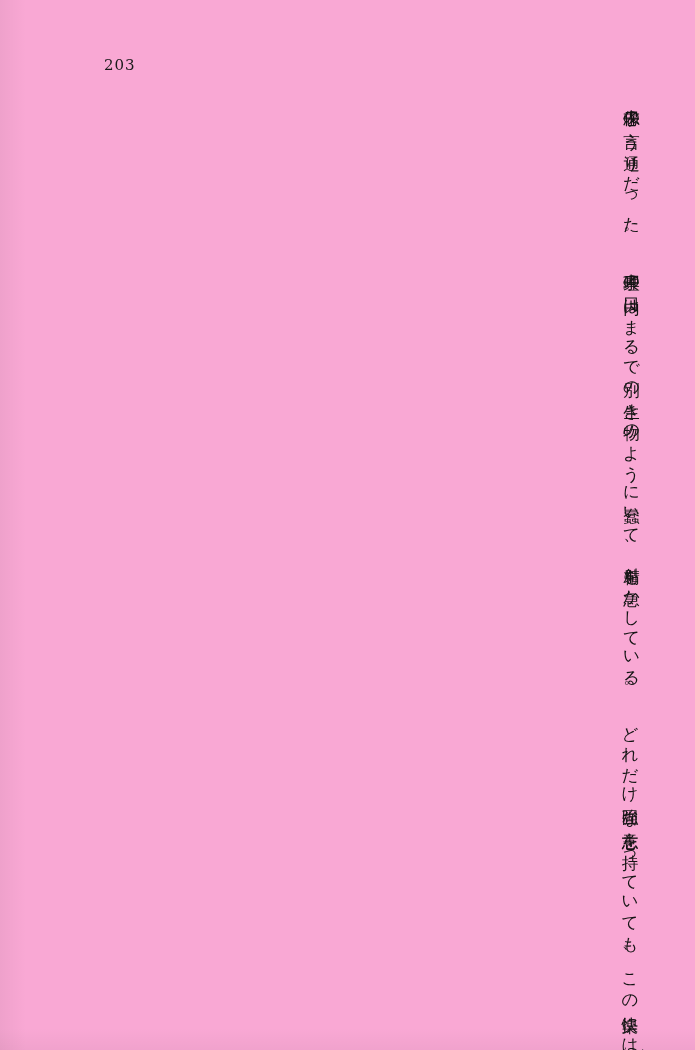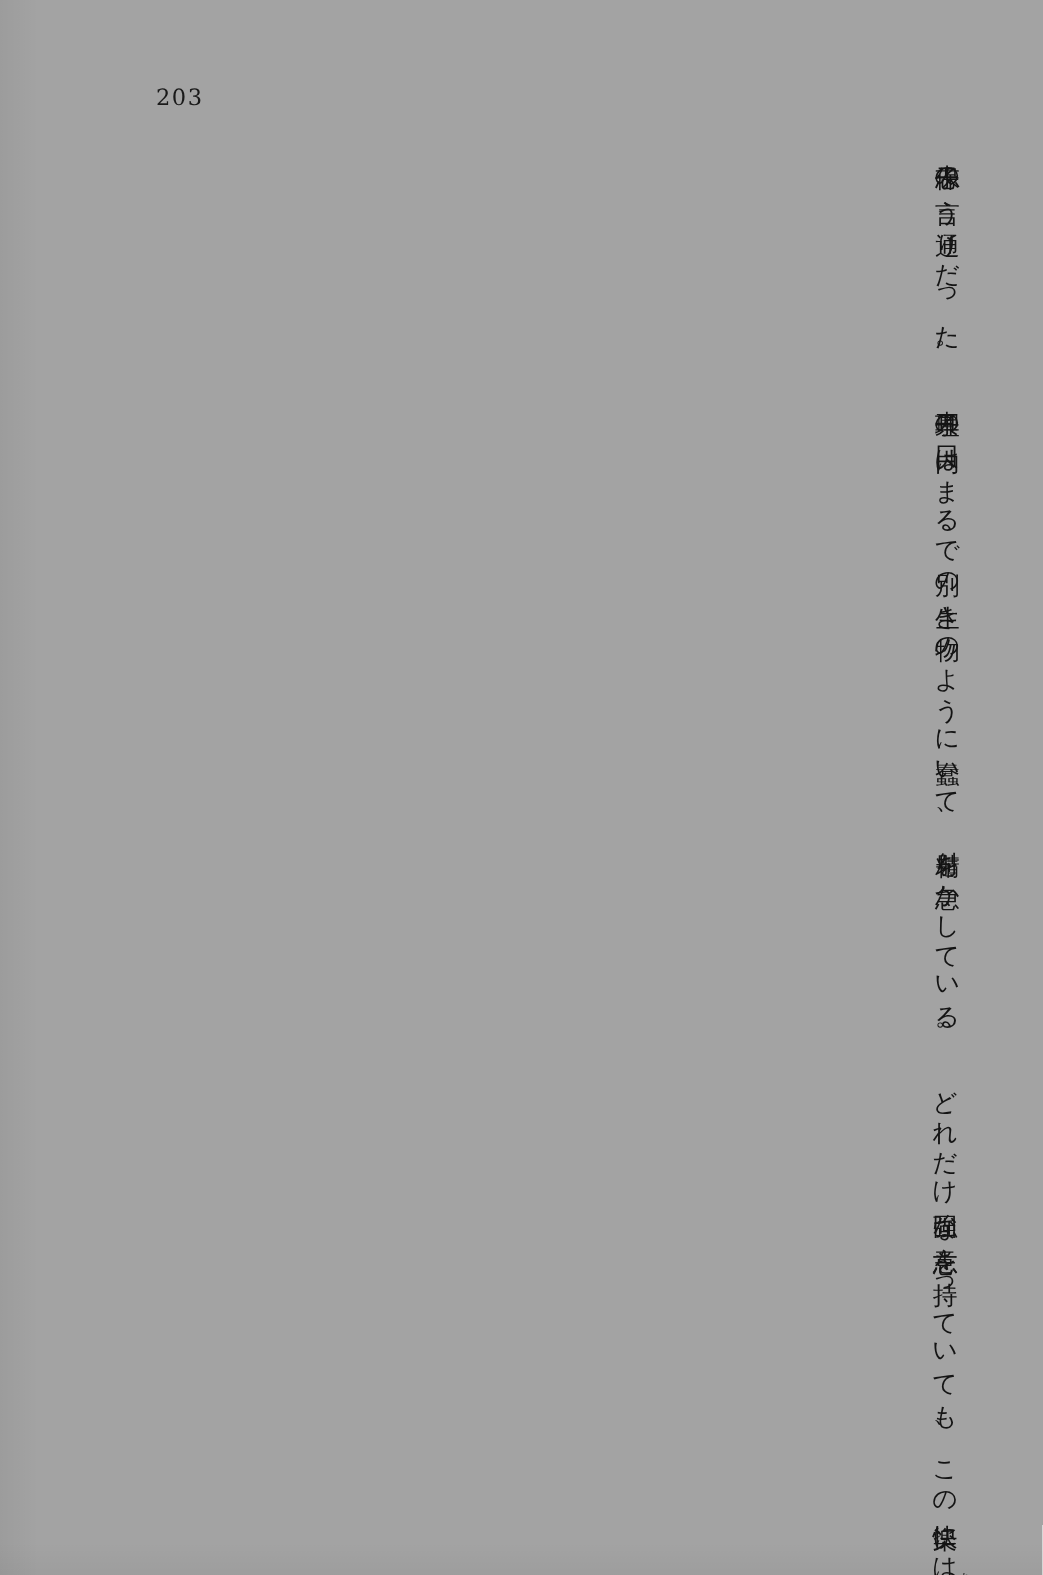--- a/index.html
+++ b/index.html
@@ -12,21 +12,21 @@
     height: 1050px;
     overflow: hidden;
     font-family: "DejaVu Serif", "Liberation Serif", serif;
     color: #111111;
   }
 
   .page {
     position: relative;
     width: 695px;
     height: 1050px;
-    background: #a3a3a3;
+    background: #f9a8d4;
   }
 
   
   .page-number {
     position: absolute;
     top: 56px;
     left: 104px;
     font-size: 15px;
     letter-spacing: 1px;
     color: #1a1a1a;

